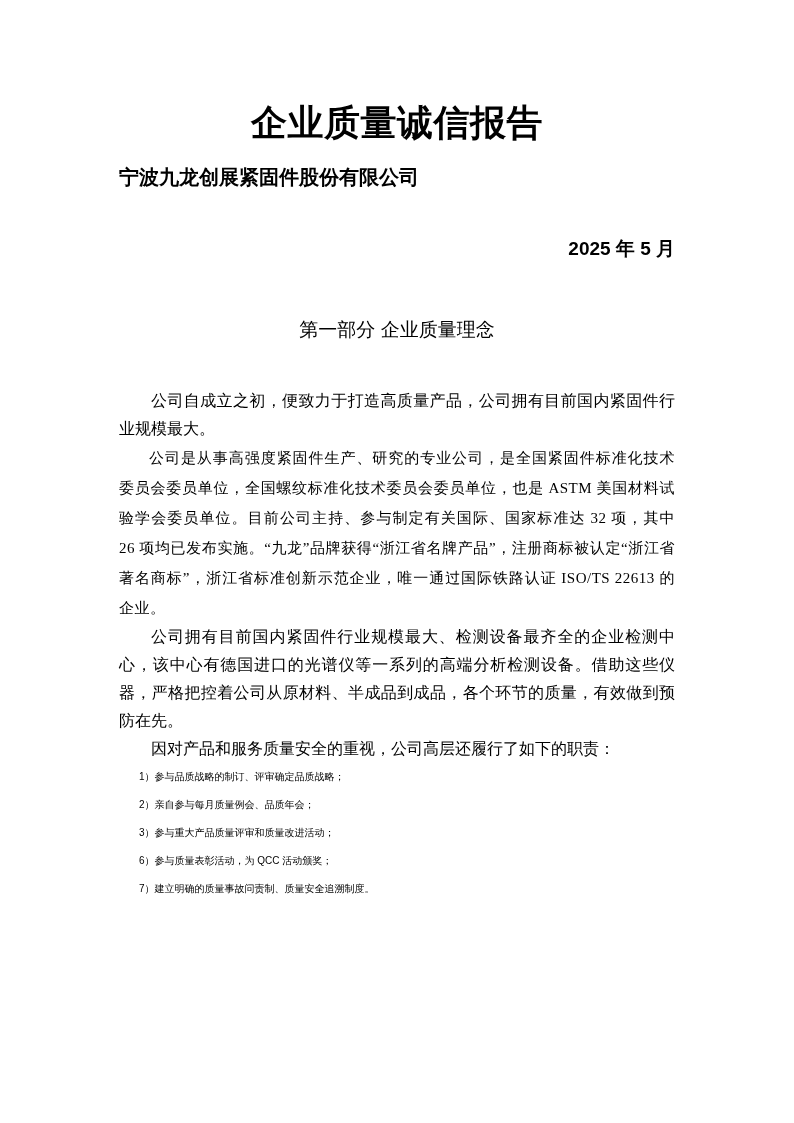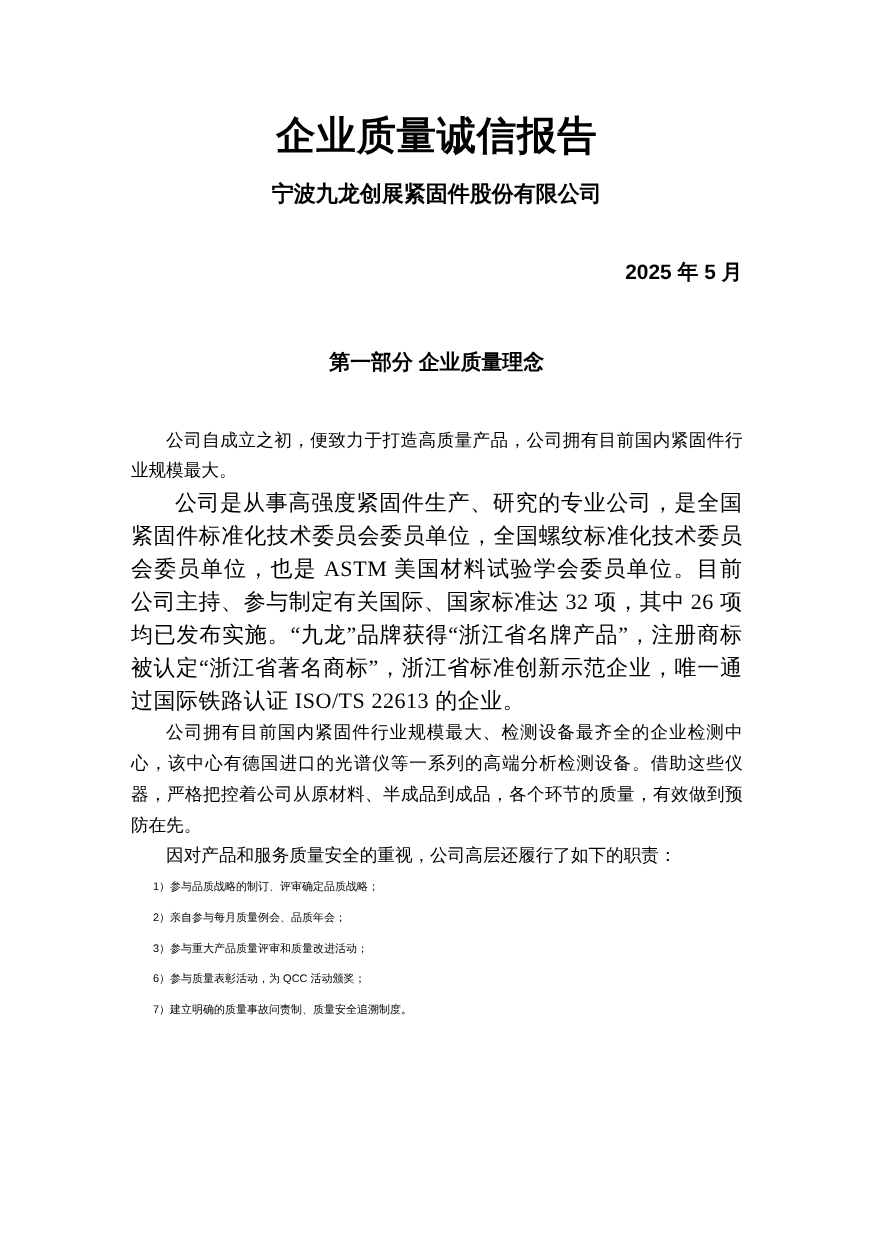--- a/index.html
+++ b/index.html
@@ -20,52 +20,51 @@
     margin-top: 99px;
     text-align: center;
     font-size: 36px;
     font-weight: bold;
     line-height: 47px;
     letter-spacing: 0.5px;
     font-family: "Liberation Sans", "DejaVu Sans", sans-serif;
   }
   .company-name {
     margin-top: 18px;
-    text-align: center;
     font-size: 20px;
     font-weight: bold;
     line-height: 26px;
   }
   .report-date {
     margin-top: 46px;
     text-align: right;
     font-size: 19px;
     font-weight: bold;
     line-height: 26px;
   }
   .section-heading {
     margin-top: 55px;
     text-align: center;
     font-size: 19px;
-    font-weight: bold;
+    font-weight: normal;
     line-height: 26px;
   }
   .body-text {
     margin-top: 44px;
   }
   .para {
     font-size: 16px;
     line-height: 28px;
     text-indent: 2em;
     text-align: justify;
     font-weight: 500;
   }
   .para.fang {
     font-family: "Liberation Serif", "DejaVu Serif", serif;
-    font-size: 20px;
+    font-size: 15px;
     line-height: 30px;
     letter-spacing: 0.5px;
     font-weight: normal;
   }
   .list-item {
     font-size: 10px;
     line-height: 28px;
     text-indent: 2em;
     text-align: left;
     font-weight: 500;

